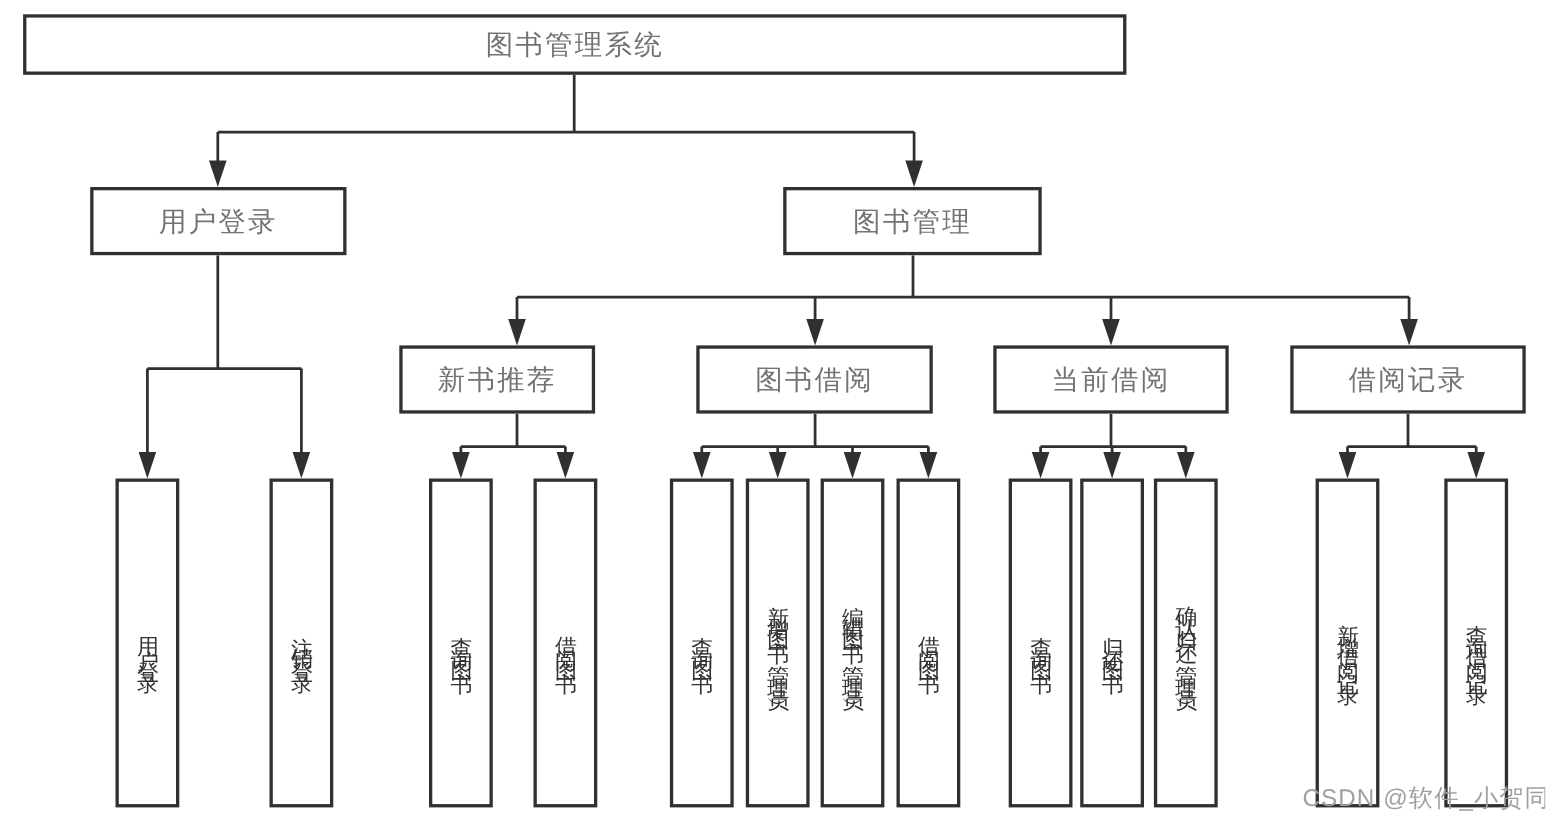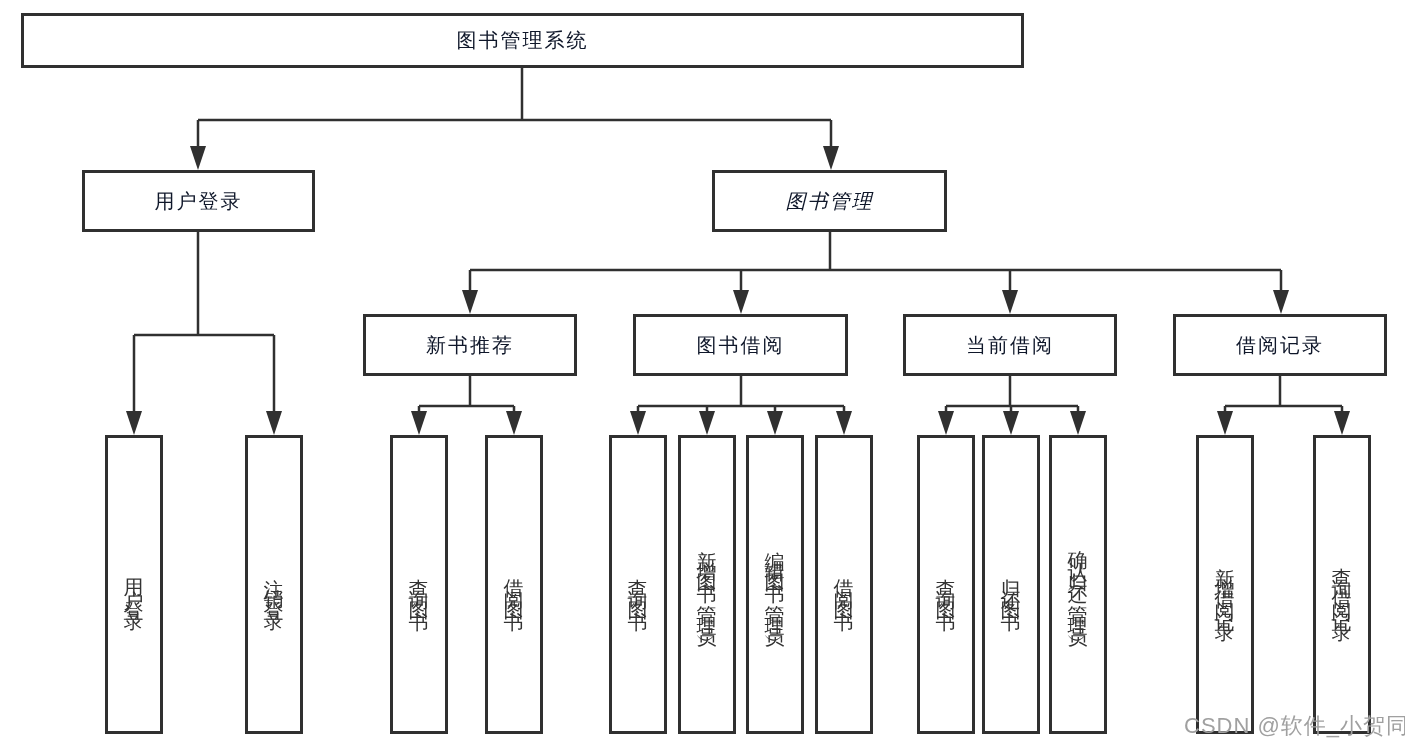--- a/index.html
+++ b/index.html
@@ -13,21 +13,21 @@
   #wires{position:absolute;left:0;top:0;z-index:1;}
   .hbox{
     position:absolute;
     box-sizing:border-box;
     border:3px solid #303030;
     background:#ffffff;
     display:flex;align-items:center;justify-content:center;
     z-index:2;
   }
   .hbox span{
-    font-size:20px;color:#0f172a;letter-spacing:2px;
+    font-size:25px;color:#737373;letter-spacing:2px;
     white-space:nowrap;
   }
   .vbox{
     position:absolute;
     box-sizing:border-box;
     border:3px solid #303030;
     background:#ffffff;
     display:flex;align-items:center;justify-content:center;
     z-index:2;
     top:435px;width:58px;height:299px;
@@ -101,25 +101,25 @@
     </g>
   </svg>
 
   <div class="hbox" style="left:21px;top:13px;width:1003px;height:55px;">
     <span>图书管理系统</span>
   </div>
 
   <div class="hbox" style="left:82px;top:170px;width:233px;height:62px;">
     <span>用户登录</span>
   </div>
-  <div class="hbox" style="left:712px;top:170px;width:235px;height:62px;font-style:italic;">
+  <div class="hbox" style="left:712px;top:170px;width:235px;height:62px;">
     <span>图书管理</span>
   </div>
 
-  <div class="hbox" style="left:363px;top:314px;width:214px;height:62px;">
+  <div class="hbox" style="left:363px;top:314px;width:178px;height:62px;">
     <span>新书推荐</span>
   </div>
   <div class="hbox" style="left:903px;top:314px;width:214px;height:62px;">
     <span>当前借阅</span>
   </div>
   <div class="hbox" style="left:633px;top:314px;width:215px;height:62px;">
     <span>图书借阅</span>
   </div>
   <div class="hbox" style="left:1173px;top:314px;width:214px;height:62px;font-family:Liberation Serif, serif;">
     <span>借阅记录</span>

